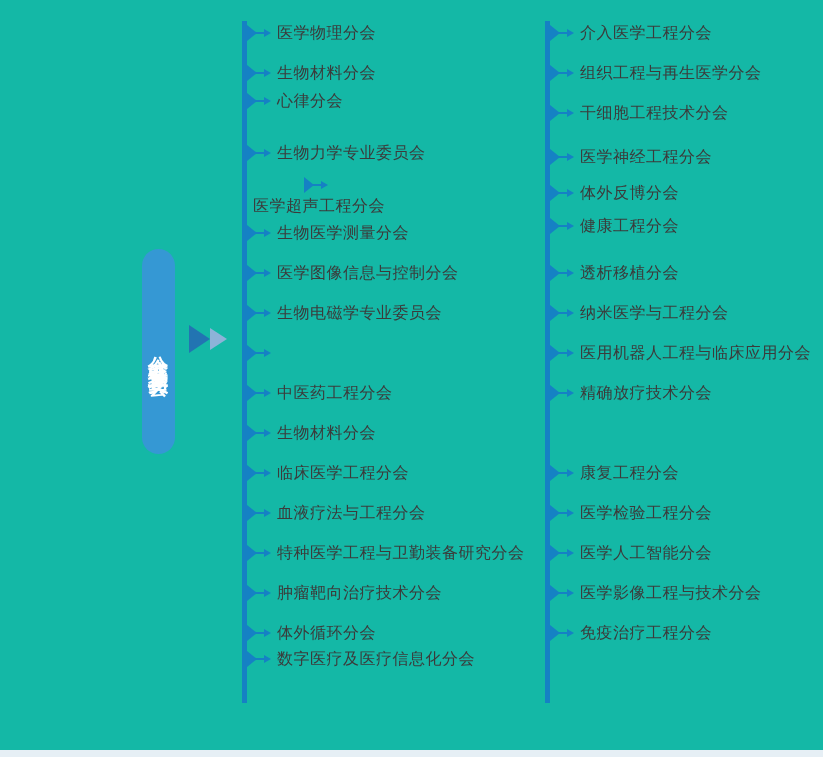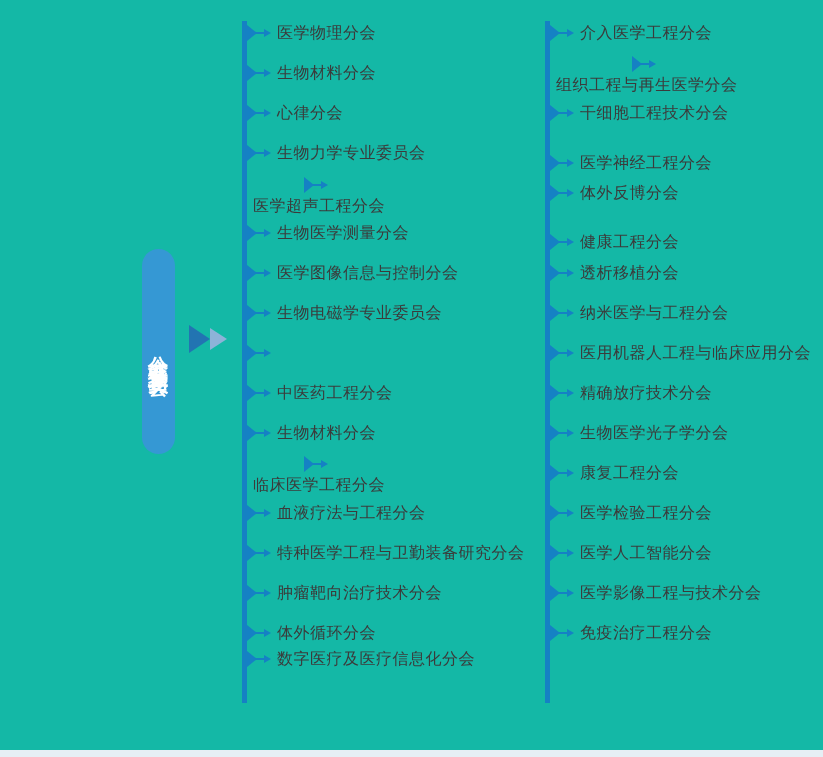--- a/index.html
+++ b/index.html
@@ -101,21 +101,21 @@
         <span class="label" style="color: rgb(59, 59, 59);">医学物理分会</span>
       </div>
       <div class="row" style="top: 53px;">
         <svg class="marker" width="24" height="22" viewBox="0 0 24 22">
           <polygon points="0,3 0,19 10,11" fill="#1581c4"></polygon>
           <rect x="9" y="10" width="9" height="2" fill="#1581c4"></rect>
           <polygon points="17,7 24,11 17,15" fill="#1581c4"></polygon>
         </svg>
         <span class="label" style="color: rgb(59, 59, 59);">生物材料分会</span>
       </div>
-      <div class="row" style="top: 93px;">
+      <div class="row" style="top: 81px;">
         <svg class="marker" width="24" height="22" viewBox="0 0 24 22">
           <polygon points="0,3 0,19 10,11" fill="#1581c4"></polygon>
           <rect x="9" y="10" width="9" height="2" fill="#1581c4"></rect>
           <polygon points="17,7 24,11 17,15" fill="#1581c4"></polygon>
         </svg>
         <span class="label" style="color: rgb(59, 59, 59);">心律分会</span>
       </div>
       <div class="row" style="top: 133px;">
         <svg class="marker" width="24" height="22" viewBox="0 0 24 22">
           <polygon points="0,3 0,19 10,11" fill="#1581c4"></polygon>
@@ -172,21 +172,21 @@
         <span class="label" style="color: rgb(59, 59, 59);">中医药工程分会</span>
       </div>
       <div class="row" style="top: 413px;">
         <svg class="marker" width="24" height="22" viewBox="0 0 24 22">
           <polygon points="0,3 0,19 10,11" fill="#1581c4"></polygon>
           <rect x="9" y="10" width="9" height="2" fill="#1581c4"></rect>
           <polygon points="17,7 24,11 17,15" fill="#1581c4"></polygon>
         </svg>
         <span class="label" style="color: rgb(59, 59, 59);">生物材料分会</span>
       </div>
-      <div class="row" style="top: 453px; flex-direction: column;">
+      <div class="row" style="top: 453px;">
         <svg class="marker" width="24" height="22" viewBox="0 0 24 22">
           <polygon points="0,3 0,19 10,11" fill="#1581c4"></polygon>
           <rect x="9" y="10" width="9" height="2" fill="#1581c4"></rect>
           <polygon points="17,7 24,11 17,15" fill="#1581c4"></polygon>
         </svg>
         <span class="label" style="color: rgb(59, 59, 59);">临床医学工程分会</span>
       </div>
       <div class="row" style="top: 493px;">
         <svg class="marker" width="24" height="22" viewBox="0 0 24 22">
           <polygon points="0,3 0,19 10,11" fill="#1581c4"></polygon>
@@ -232,53 +232,53 @@
   <div class="branch-column col2">
     <div class="vline" style="background: rgb(21, 129, 196);"></div>
   <div class="row" style="top: 13px;">
         <svg class="marker" width="24" height="22" viewBox="0 0 24 22">
           <polygon points="0,3 0,19 10,11" fill="#1581c4"></polygon>
           <rect x="9" y="10" width="9" height="2" fill="#1581c4"></rect>
           <polygon points="17,7 24,11 17,15" fill="#1581c4"></polygon>
         </svg>
         <span class="label" style="color: rgb(59, 59, 59);">介入医学工程分会</span>
       </div>
-      <div class="row" style="top: 53px; flex-direction: column;">
+      <div class="row" style="top: 53px;">
         <svg class="marker" width="24" height="22" viewBox="0 0 24 22">
           <polygon points="0,3 0,19 10,11" fill="#1581c4"></polygon>
           <rect x="9" y="10" width="9" height="2" fill="#1581c4"></rect>
           <polygon points="17,7 24,11 17,15" fill="#1581c4"></polygon>
         </svg>
         <span class="label" style="color: rgb(59, 59, 59);">组织工程与再生医学分会</span>
       </div>
       <div class="row" style="top: 93px;">
         <svg class="marker" width="24" height="22" viewBox="0 0 24 22">
           <polygon points="0,3 0,19 10,11" fill="#1581c4"></polygon>
           <rect x="9" y="10" width="9" height="2" fill="#1581c4"></rect>
           <polygon points="17,7 24,11 17,15" fill="#1581c4"></polygon>
         </svg>
         <span class="label" style="color: rgb(59, 59, 59);">干细胞工程技术分会</span>
       </div>
-      <div class="row" style="top: 143px;">
+      <div class="row" style="top: 137px;">
         <svg class="marker" width="24" height="22" viewBox="0 0 24 22">
           <polygon points="0,3 0,19 10,11" fill="#1581c4"></polygon>
           <rect x="9" y="10" width="9" height="2" fill="#1581c4"></rect>
           <polygon points="17,7 24,11 17,15" fill="#1581c4"></polygon>
         </svg>
         <span class="label" style="color: rgb(59, 59, 59);">医学神经工程分会</span>
       </div>
       <div class="row" style="top: 173px;">
         <svg class="marker" width="24" height="22" viewBox="0 0 24 22">
           <polygon points="0,3 0,19 10,11" fill="#1581c4"></polygon>
           <rect x="9" y="10" width="9" height="2" fill="#1581c4"></rect>
           <polygon points="17,7 24,11 17,15" fill="#1581c4"></polygon>
         </svg>
         <span class="label" style="color: rgb(59, 59, 59);">体外反博分会</span>
       </div>
-      <div class="row" style="top: 222px;">
+      <div class="row" style="top: 206px;">
         <svg class="marker" width="24" height="22" viewBox="0 0 24 22">
           <polygon points="0,3 0,19 10,11" fill="#1581c4"></polygon>
           <rect x="9" y="10" width="9" height="2" fill="#1581c4"></rect>
           <polygon points="17,7 24,11 17,15" fill="#1581c4"></polygon>
         </svg>
         <span class="label" style="color: rgb(59, 59, 59);">健康工程分会</span>
       </div>
       <div class="row" style="top: 253px;">
         <svg class="marker" width="24" height="22" viewBox="0 0 24 22">
           <polygon points="0,3 0,19 10,11" fill="#1581c4"></polygon>
@@ -304,28 +304,20 @@
         <span class="label" style="color: rgb(59, 59, 59);">医用机器人工程与临床应用分会</span>
       </div>
       <div class="row" style="top: 373px;">
         <svg class="marker" width="24" height="22" viewBox="0 0 24 22">
           <polygon points="0,3 0,19 10,11" fill="#1581c4"></polygon>
           <rect x="9" y="10" width="9" height="2" fill="#1581c4"></rect>
           <polygon points="17,7 24,11 17,15" fill="#1581c4"></polygon>
         </svg>
         <span class="label" style="color: rgb(59, 59, 59);">精确放疗技术分会</span>
       </div>
-      <div class="row" style="top: 413px;">
-        <svg class="marker" width="24" height="22" viewBox="0 0 24 22">
-          <polygon points="0,3 0,19 10,11" fill="#1581c4"></polygon>
-          <rect x="9" y="10" width="9" height="2" fill="#1581c4"></rect>
-          <polygon points="17,7 24,11 17,15" fill="#1581c4"></polygon>
-        </svg>
-        <span class="label" style="color: rgb(59, 59, 59);">生物医学光子学分会</span>
-      </div>
       <div class="row" style="top: 453px;">
         <svg class="marker" width="24" height="22" viewBox="0 0 24 22">
           <polygon points="0,3 0,19 10,11" fill="#1581c4"></polygon>
           <rect x="9" y="10" width="9" height="2" fill="#1581c4"></rect>
           <polygon points="17,7 24,11 17,15" fill="#1581c4"></polygon>
         </svg>
         <span class="label" style="color: rgb(59, 59, 59);">康复工程分会</span>
       </div>
       <div class="row" style="top: 493px;">
         <svg class="marker" width="24" height="22" viewBox="0 0 24 22">

